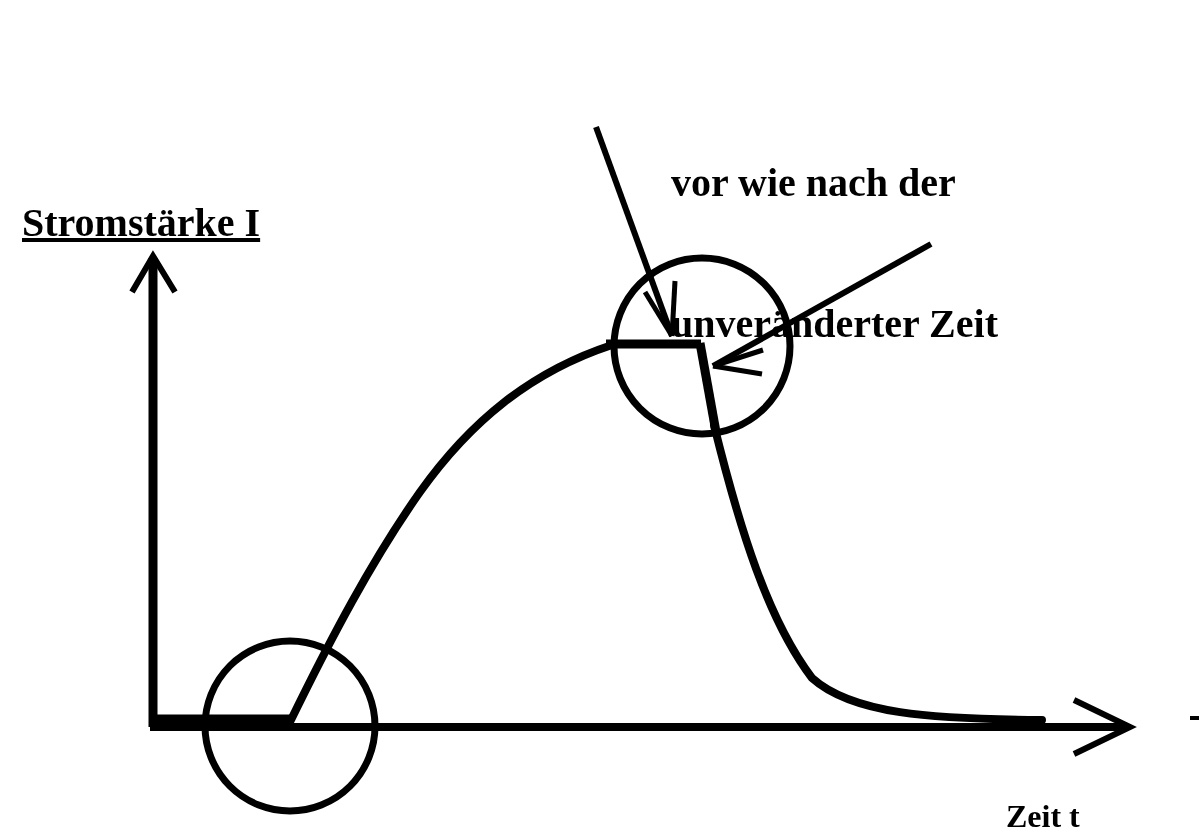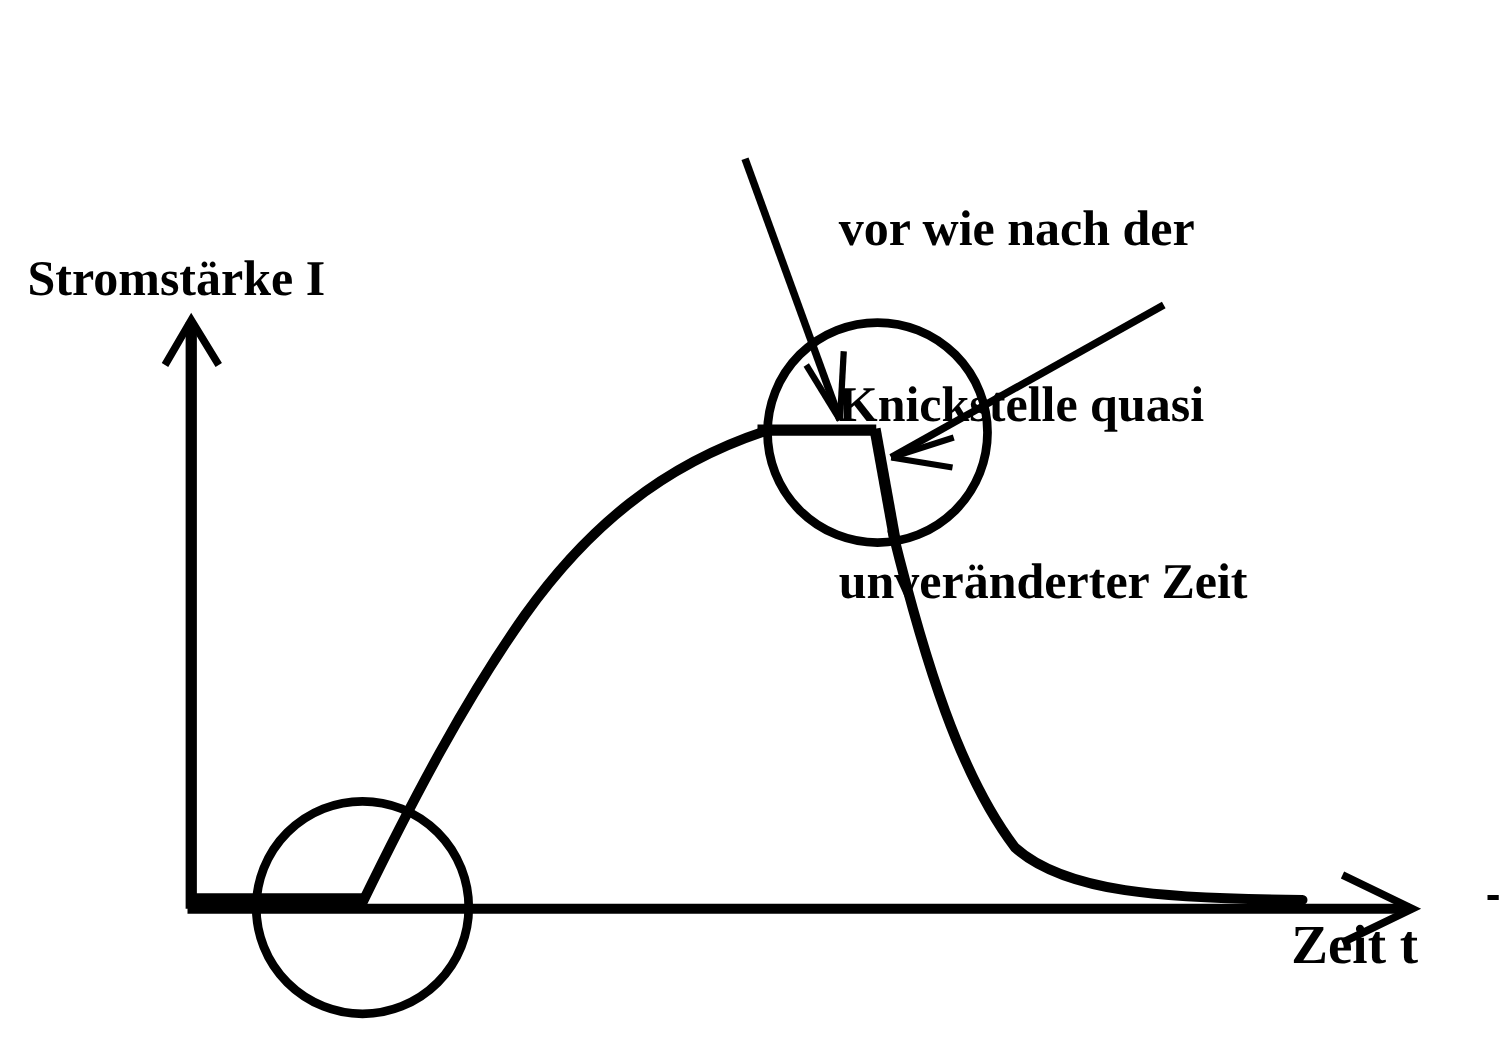--- a/index.html
+++ b/index.html
@@ -29,26 +29,26 @@
     font-weight: bold;
     color: #000000;
     white-space: pre;
     line-height: 1.0;
     letter-spacing: 0px;
   }
   #y-axis-label {
     left: 22px;
     top: 203px;
     font-size: 40px;
+    text-decoration: underline;
   }
   #x-axis-label {
     left: 1006px;
-    top: 734px;
-    font-size: 44px;
-    margin-left: 27px;
+    top: 800px;
+    font-size: 32px;
   }
   #annotation-note {
     left: 671px;
     top: 65px;
     font-size: 40px;
     line-height: 47px;
   }
   .note-line {
     display: block;
   }
@@ -106,17 +106,16 @@
     </g>
 
   </svg>
 
   <div class="label-text" id="y-axis-label">Stromstärke I</div>
 
   <div class="label-text" id="x-axis-label">Zeit t</div>
 
   <div class="label-text" id="annotation-note">
     <span class="note-line">vor wie nach der</span>
-    <span class="note-line">Knickstelle quasi</span>
     <span class="note-line">unveränderter Zeit</span>
   </div>
 
 </div>
 
 </body></html>

